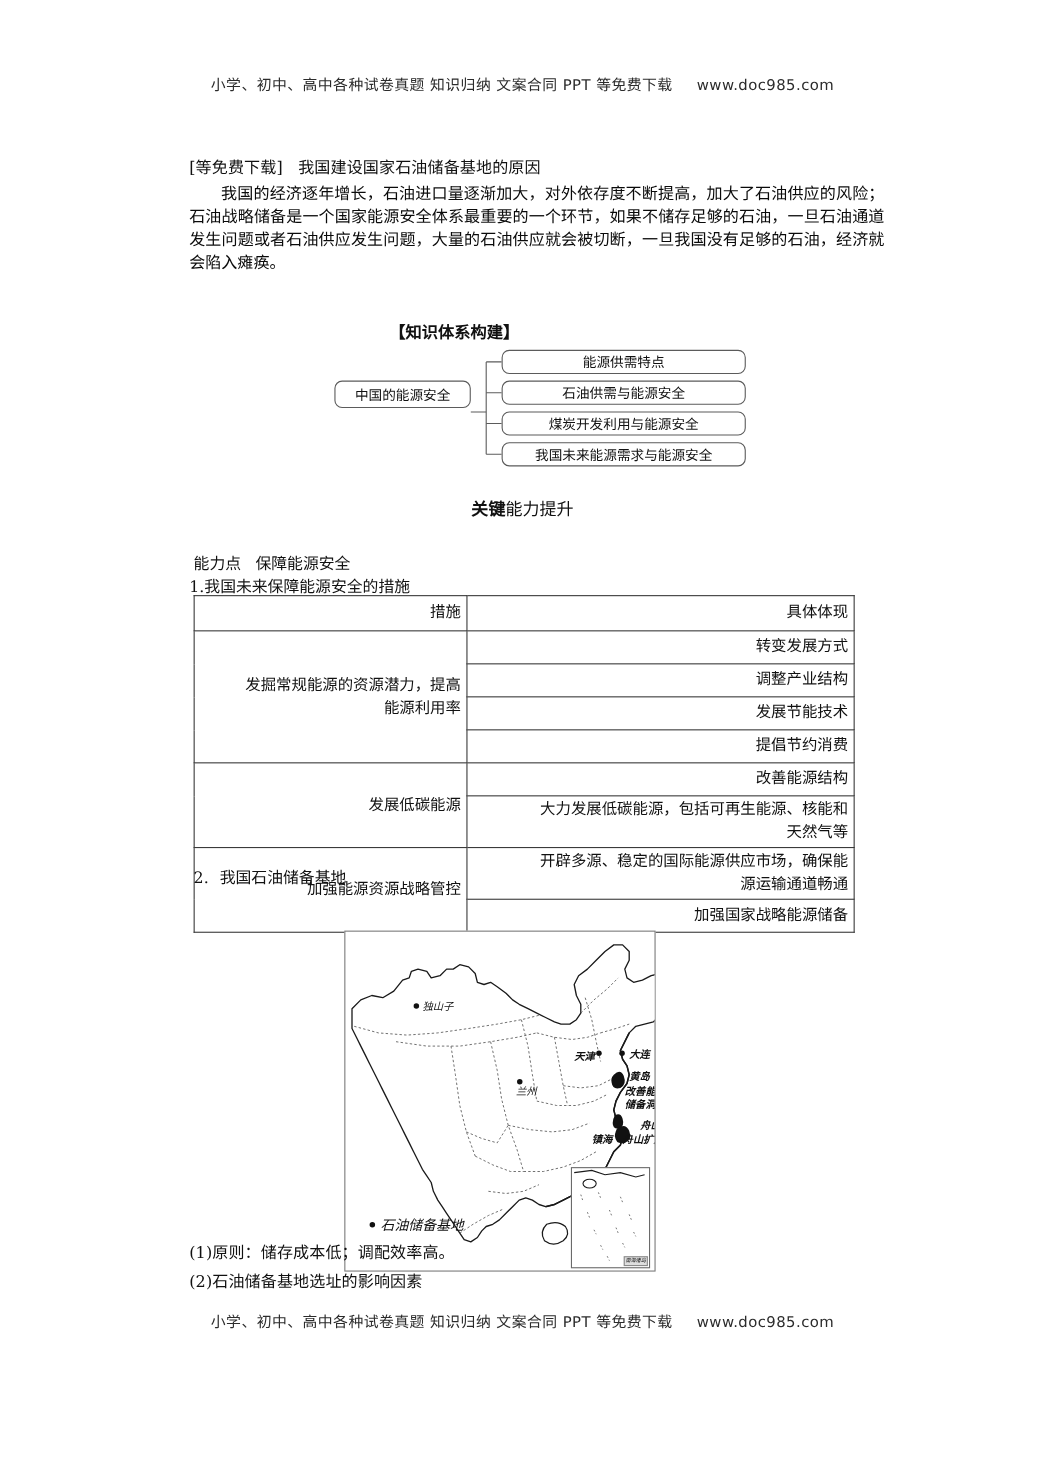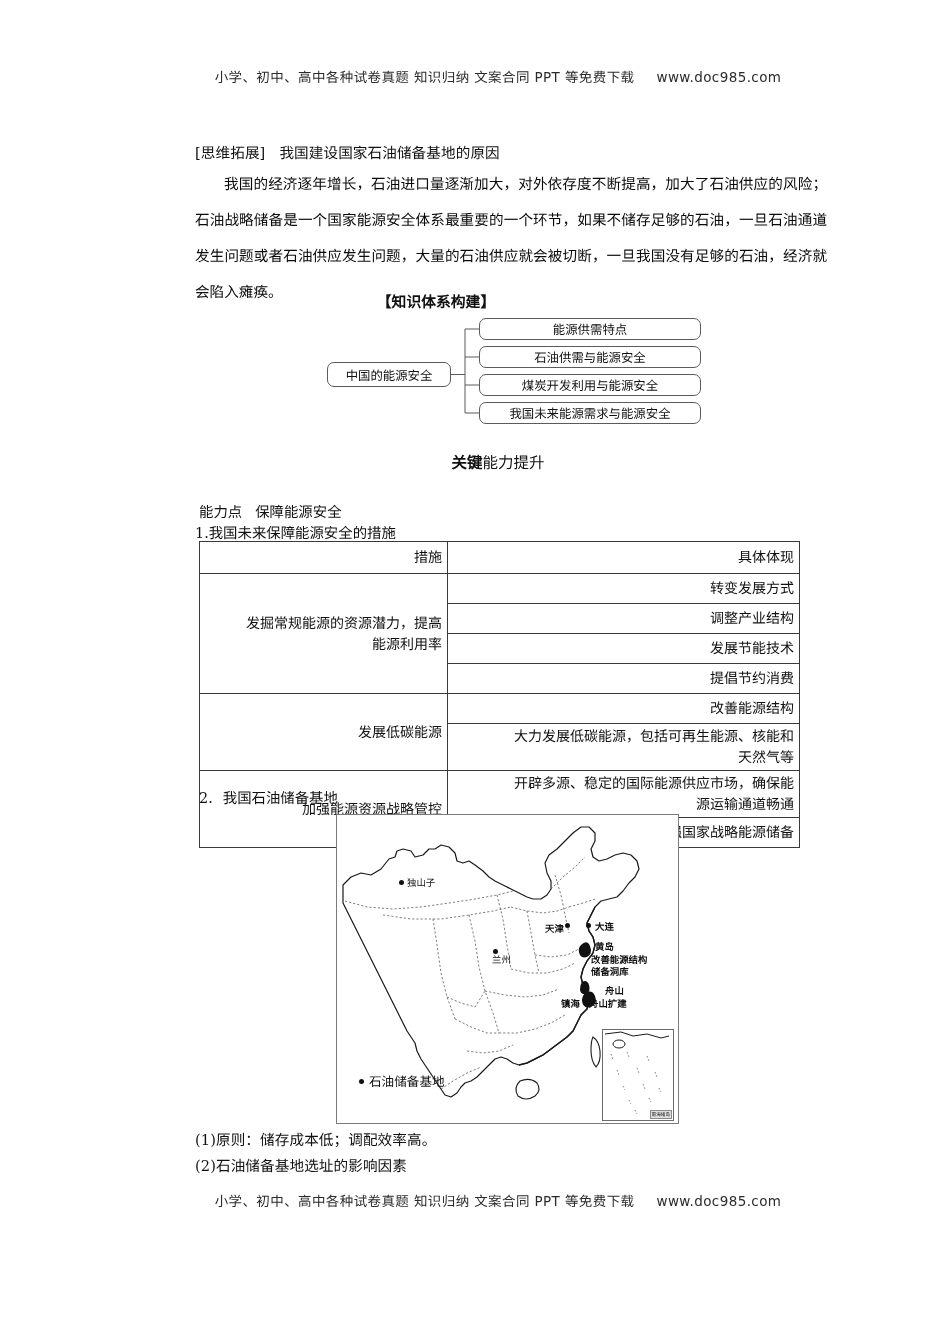--- a/index.html
+++ b/index.html
@@ -5,21 +5,21 @@
 <style>
   html,body{margin:0;padding:0;}
   body{
     width:950px;height:1344px;
     background:#ffffff;
     font-family:"DejaVu Serif","Liberation Serif",serif;
     color:#0a0a0a;
     position:relative;
     overflow:hidden;
   }
-  .page{position:absolute;inset:0;margin-left:23px;}
+  .page{position:absolute;inset:0;}
 
   
   .wm{
     position:absolute;left:0;width:950px;
     text-align:center;
     font-size:13.5px;
     letter-spacing:.4px;
     color:#2b2b2b;
     white-space:nowrap;
     font-family:"DejaVu Sans","Liberation Sans",sans-serif;
@@ -40,21 +40,21 @@
     letter-spacing:.1px;
   }
   .blank-line{
     display:inline-block;
     width:70px;border-bottom:1px solid #111;
     vertical-align:-2px;margin:0 1px;
   }
   .gap-sm{display:inline-block;width:14px;}
   .indent2{text-indent:29px;}
   .para{
-    font-size:14.6px;line-height:36px;text-align:justify;
+    font-size:14.6px;line-height:21px;text-align:justify;
     text-justify:inter-ideograph;
   }
 
   
   .kt-title{
     position:absolute;left:0;width:826px;top:290px;
     text-align:center;font-size:14.8px;font-weight:700;color:#111;
   }
 
   
@@ -69,21 +69,21 @@
     border-radius:7px;
     background:#fff;
     font-size:12.4px;
     color:#111;
     display:flex;align-items:center;justify-content:center;
     box-sizing:border-box;
     white-space:nowrap;
     font-family:"DejaVu Serif","Liberation Serif",serif;
   }
   .root{
-    left:0;top:44px;width:124px;height:25px;
+    left:0;top:28px;width:124px;height:25px;
   }
   .leaf{left:152px;width:222px;height:22px;}
   .leaf0{top:0px;}
   .leaf1{top:28px;}
   .leaf2{top:56px;}
   .leaf3{top:84px;}
 
   
   .banner{
     position:absolute;left:0;width:950px;top:450px;
@@ -124,26 +124,27 @@
   .col-b{width:352px;}
   .r1{height:25px;}
 
   
   .map-cap{
     position:absolute;left:176px;top:786px;
     font-size:14.4px;color:#111;white-space:nowrap;
   }
   .map-cap .sp{display:inline-block;width:10px;}
   .mapframe{
-    position:absolute;left:313px;top:814px;
-    width:343px;height:310px;
+    position:absolute;left:313px;top:846px;
+    width:283px;height:310px;
     border:1px solid #7b7b7b;
     background:#fff;
     box-sizing:border-box;
     overflow:hidden;
+    font-style:italic;
   }
   .mapframe svg{display:block;}
   .maplbl{
     position:absolute;
     font-size:9.4px;
     color:#111;
     white-space:nowrap;
     font-family:"DejaVu Serif","Liberation Serif",serif;
     letter-spacing:0;
   }
@@ -188,21 +189,21 @@
 <body>
 
 <div class="page">
 
   <div class="wm wm-top">
     <span>小学、初中、高中各种试卷真题  知识归纳  文案合同  PPT 等免费下载</span><span class="url">www.doc985.com</span>
   </div>
 
   <div class="body-col">
     <div class="ln">
-      <span>[思维拓展]</span><span class="gap-sm"></span><span>我国建设国家石油储备基地的原因</span>
+      <span>[等免费下载]</span><span class="gap-sm"></span><span>我国建设国家石油储备基地的原因</span>
     </div>
     <div class="para indent2">我国的经济逐年增长，石油进口量逐渐加大，对外依存度不断提高，加大了石油供应的风险；石油战略储备是一个国家能源安全体系最重要的一个环节，如果不储存足够的石油，一旦石油通道发生问题或者石油供应发生问题，大量的石油供应就会被切断，一旦我国没有足够的石油，经济就会陷入瘫痪。</div>
   </div>
 
   <div class="kt-title">【知识体系构建】</div>
 
   <div class="tree">
     <svg width="390" height="118">
       <path d="M124,56.5 L138,56.5" stroke="#5b5b5b" stroke-width="1" fill="none"></path>
       <path d="M138,11 L138,95" stroke="#5b5b5b" stroke-width="1" fill="none"></path>

